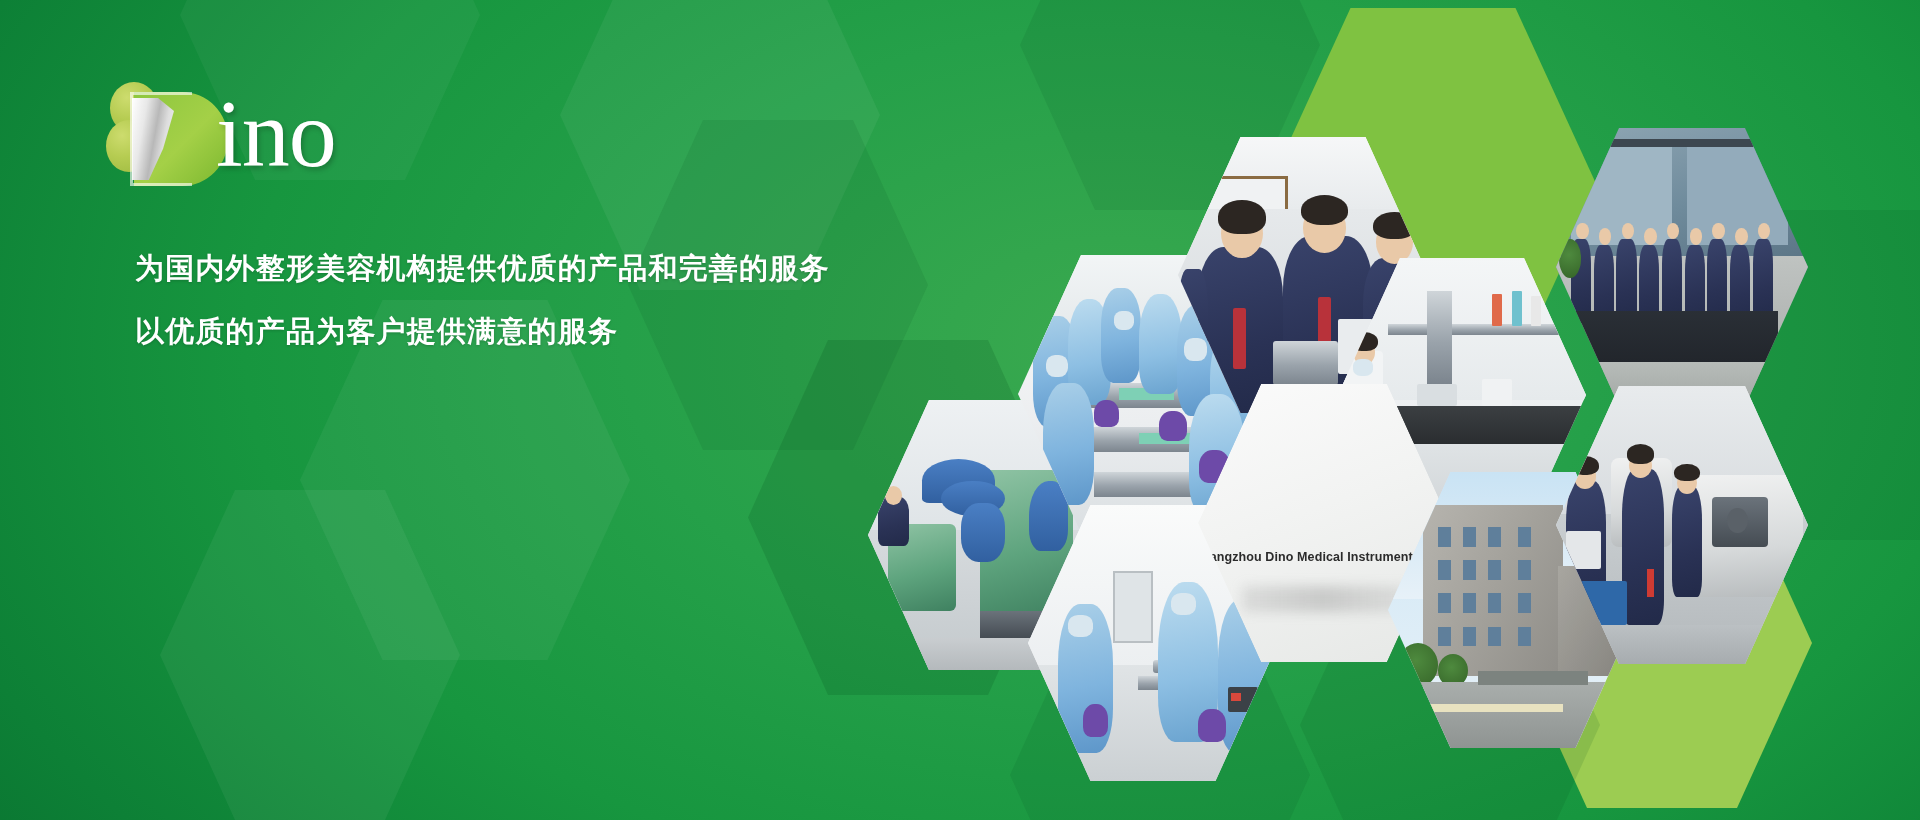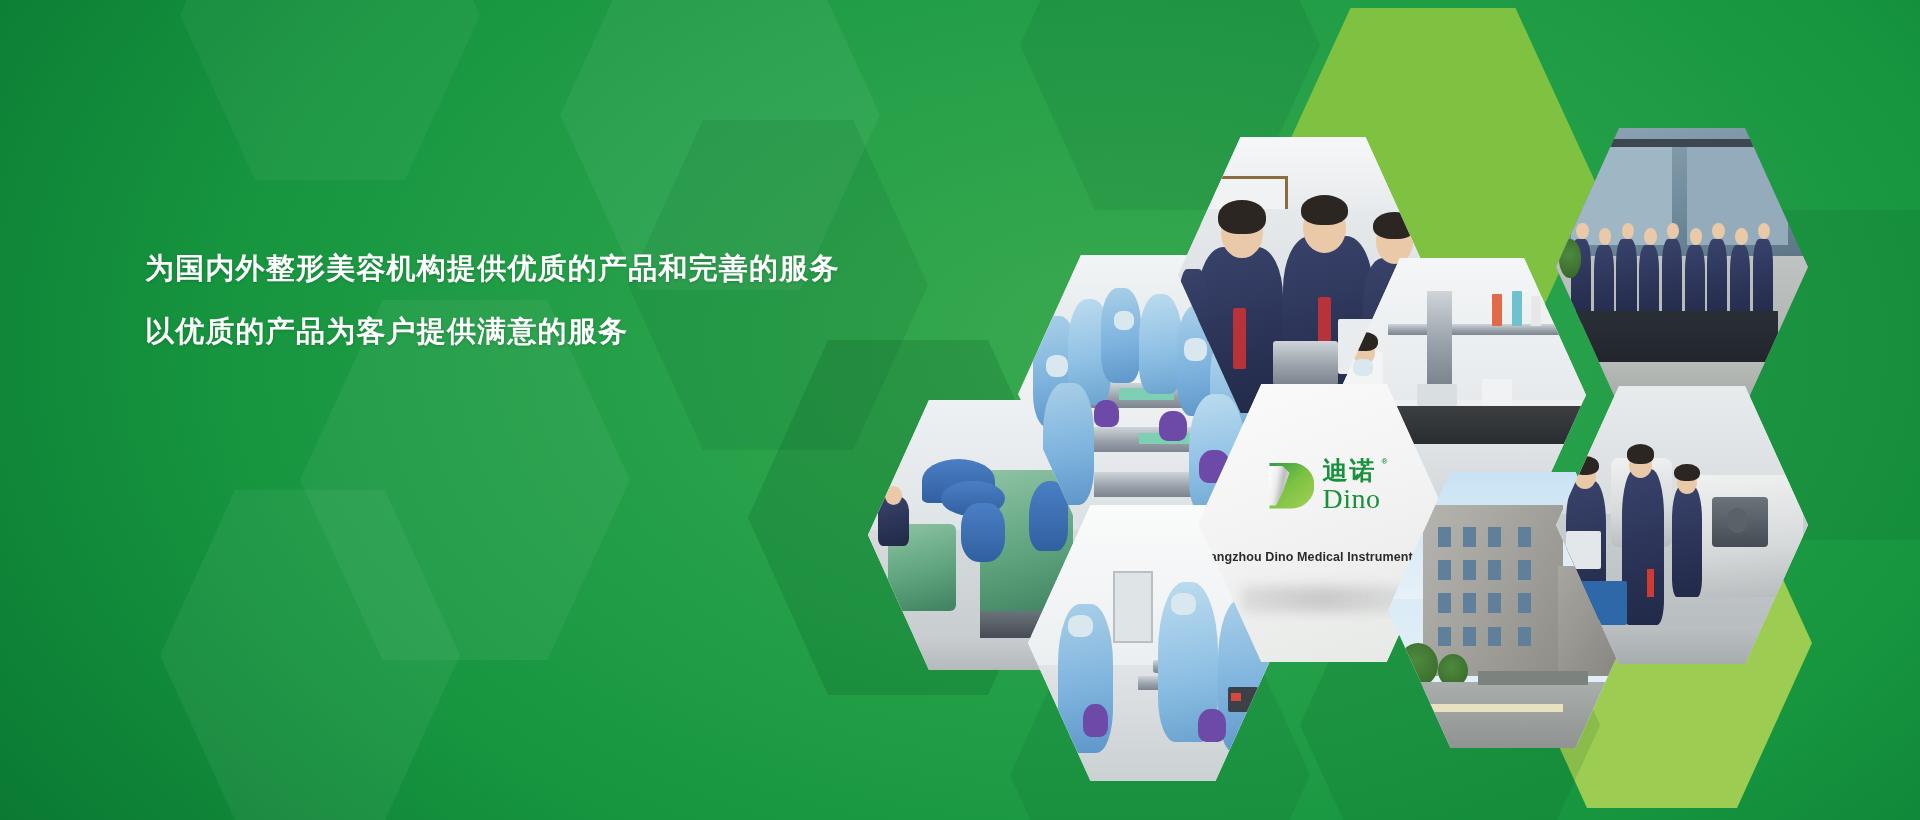--- a/index.html
+++ b/index.html
@@ -85,21 +85,21 @@
     font-size: 96px;
     line-height: 1;
     color: #ffffff;
     letter-spacing: -1px;
     text-shadow: 2px 3px 5px rgba(0,0,0,.22);
   }
 
   
   .slogans {
     position: absolute;
-    left: 145px;
+    left: 135px;
     top: 254px;
     width: 760px;
   }
   .slogan {
     color: #ffffff;
     font-size: 29px;
     font-weight: 700;
     line-height: 1;
     margin-bottom: 34px;
     letter-spacing: 1.2px;
@@ -224,20 +224,32 @@
   <div class="hexbg" style="left:1268px; top:8px; width:330px; height:360px; background:#7fc241;"></div>
 
   <div class="hexbg" style="left:1512px; top:478px; width:300px; height:330px; background:#9ccc52;"></div>
 
   <div class="hexbg" style="left:1700px; top:210px; width:300px; height:330px; background:rgba(0,70,26,.10);"></div>
 
   <div class="hexbg" style="left:1300px; top:560px; width:300px; height:330px; background:rgba(0,70,26,.12);"></div>
 
   <div class="hexbg" style="left:1010px; top:610px; width:300px; height:330px; background:rgba(0,70,26,.10);"></div>
 
+  <div class="logo-wrap">
+    <span class="leaf a"></span>
+    <span class="leaf b"></span>
+    <span class="leaf c"></span>
+    <span class="leaf d"></span>
+    <span class="dino-d">
+      <span class="blade"></span>
+      <span class="curl"></span>
+      <span class="frame"></span>
+    </span>
+    <span class="dino-word">ino</span>
+  </div>
 
   <div class="slogans">
     <div class="slogan">为国内外整形美容机构提供优质的产品和完善的服务</div>
     <div class="slogan">以优质的产品为客户提供满意的服务</div>
   </div>
 
   <div class="hex-frame" style="left:1188px; top:354px; width:272px; height:300px; background:linear-gradient(160deg,#3faa4e,#1f9040);"></div>
 
   <div class="hex" style="left:868px; top:400px; width:244px; height:270px;">
     <div class="ph room-light">
@@ -336,33 +348,20 @@
       <i class="mask" style="left:57%; top:32%; width:10%; height:8%;"></i>
       <i class="glove" style="left:22%; top:72%; width:10%; height:12%;"></i>
       <i class="glove" style="left:68%; top:74%; width:11%; height:12%;"></i>
       <i style="left:80%; top:66%; width:12%; height:9%; background:#3b4147; border-radius:2px;"></i>
       <i style="left:81%; top:68%; width:4%; height:3%; background:#d8483c;"></i>
     </div>
   </div>
 
   <div class="hex" style="left:1198px; top:384px; width:252px; height:278px;">
     <div class="brand-hex-body"></div>
-    <div class="brand-mark">
-      <span class="bm-d">
-        <span class="blade"></span>
-        <span class="curl"></span>
-      </span>
-      <span class="bm-text">
-        <span class="bm-cn">
-          <span>迪诺</span>
-          <span class="bm-reg">®</span>
-        </span>
-        <span class="bm-en">Dino</span>
-      </span>
-    </div>
     <div class="brand-company">Hangzhou Dino Medical Instruments Co..</div>
     <div class="brand-blur"></div>
   </div>
 
   <div class="hex" style="left:1388px; top:472px; width:250px; height:276px;">
     <div class="ph sky">
       <i style="left:0; top:0; width:100%; height:46%; background:linear-gradient(180deg,#c9e3f4,#e7f1f8);"></i>
       <i class="bldg" style="left:14%; top:12%; width:56%; height:62%;"></i>
       <i class="bldg" style="left:68%; top:34%; width:30%; height:40%; filter:brightness(.92);"></i>
       <i class="win" style="left:20%; top:20%; width:5%; height:7%;"></i>

